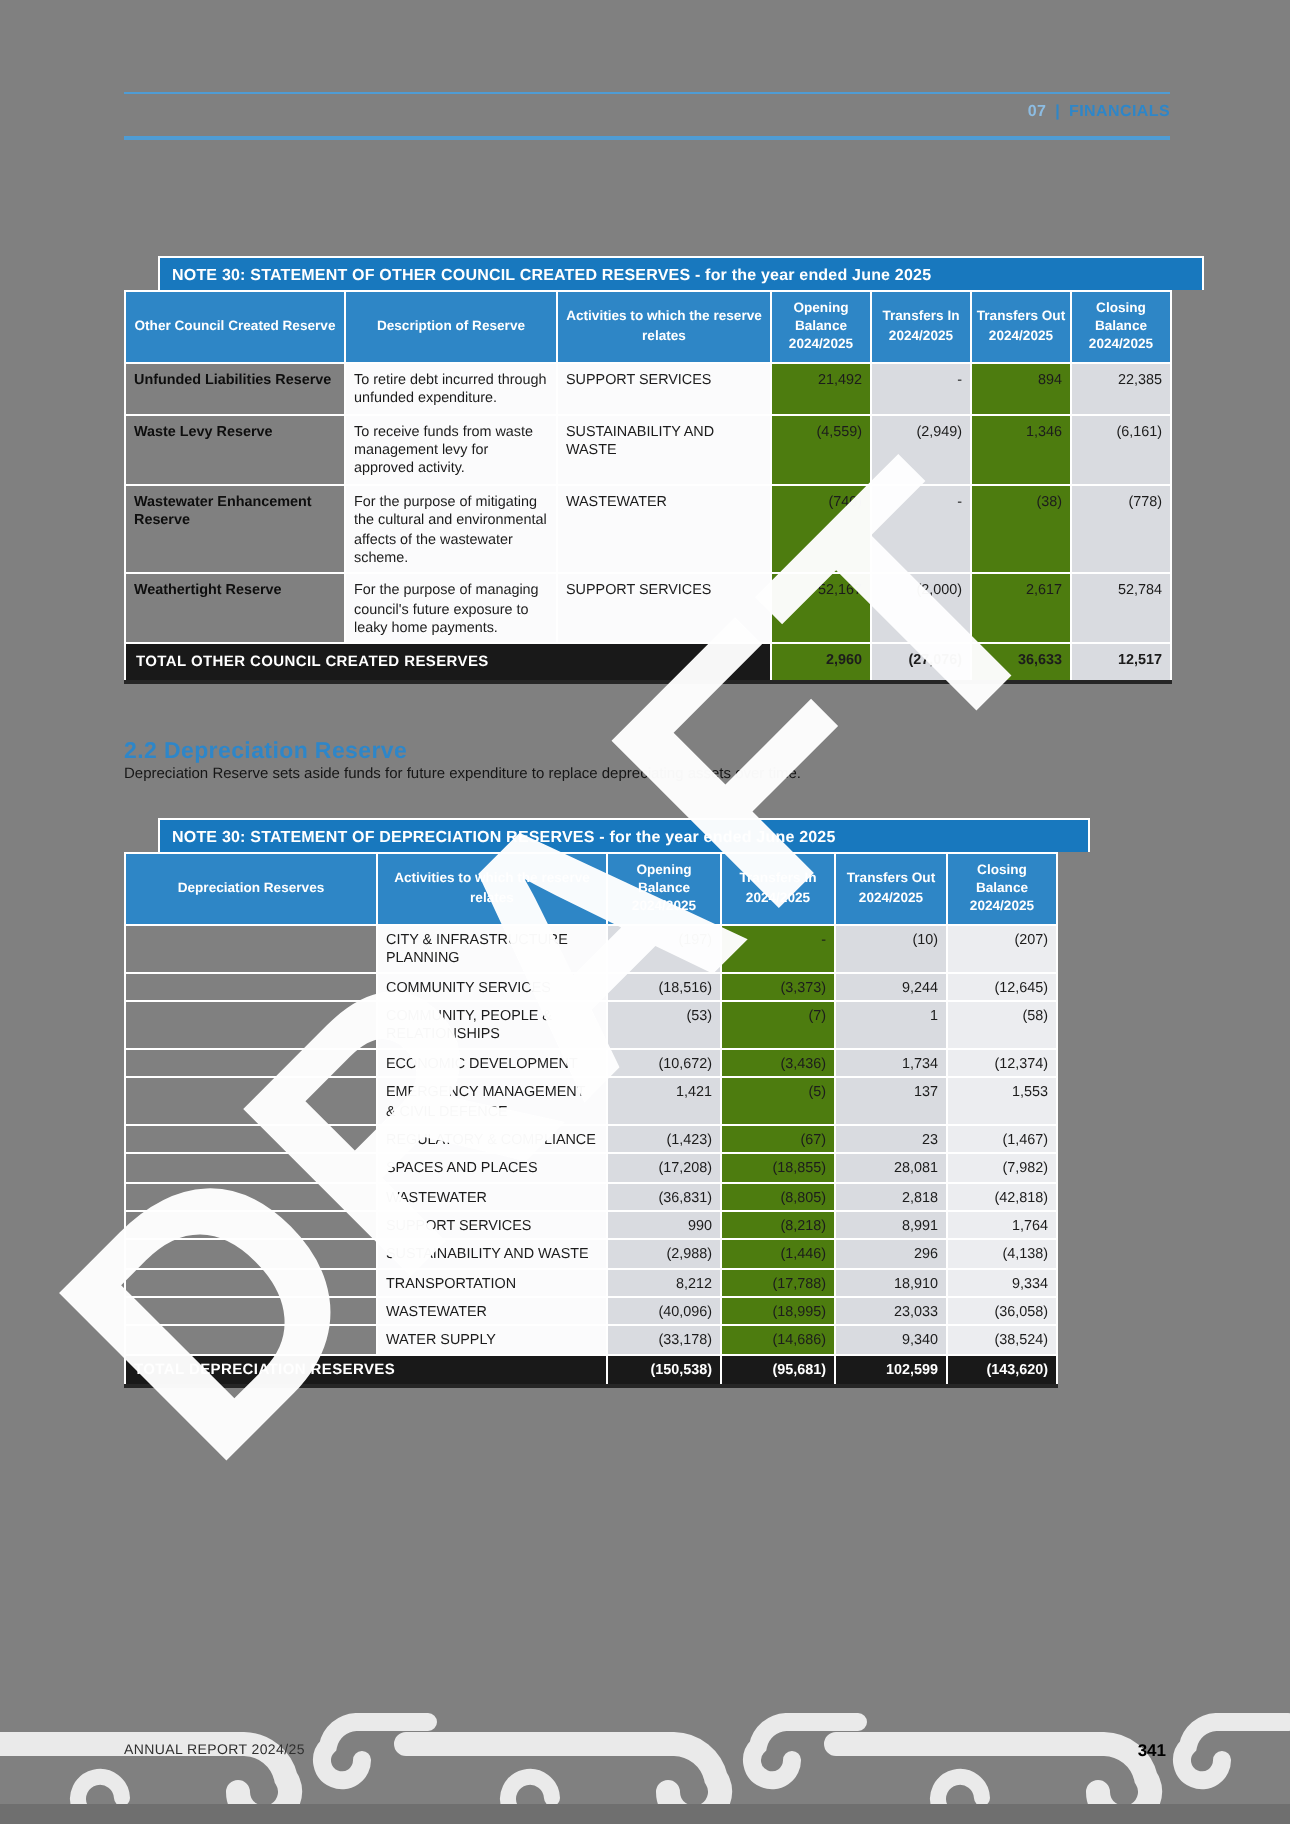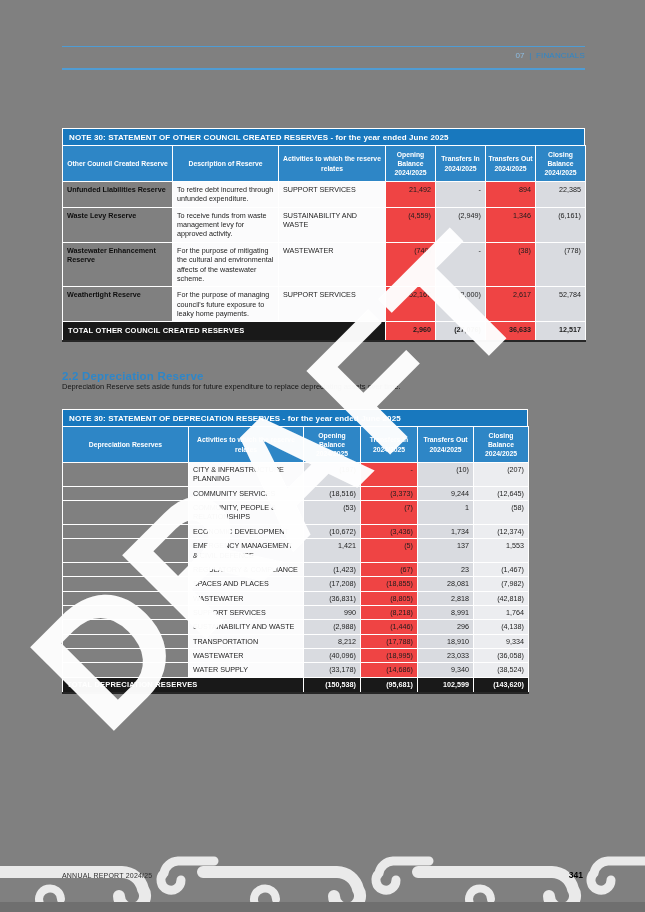--- a/index.html
+++ b/index.html
@@ -8,47 +8,48 @@
     background:#808080;
     font-family:"Liberation Sans", sans-serif;
     -webkit-font-smoothing:antialiased;
   }
   
   .rule{position:absolute; left:62px; width:523px; background:#4f9cd4;}
   .rule-top{top:46px; height:1px;}
   .rule-bottom{top:68px; height:2px;}
   .page-header{
     position:absolute; left:62px; top:51px; width:523px;
-    text-align:right; font-size:8px; font-weight:normal; letter-spacing:.2px;
+    text-align:right; font-size:8px; font-weight:bold; letter-spacing:.2px;
   }
   .hdr-num{color:#8cbce2;}
   .hdr-div{color:#2e86c8; padding:0 2px;}
   .hdr-label{color:#2e86c8;}
   
   .tbl-wrap{position:absolute;}
   .t1-wrap{left:62px; top:128px; width:523px;}
   .t2-wrap{left:62px; top:409px; width:466px;}
   .tbl-title{
     box-sizing:border-box; width:100%;
     background:#1878be; color:#fff; font-weight:bold; font-size:8px;
     padding:4px 6px 3px 6px; border:1.5px solid #fff; border-bottom:none;
     letter-spacing:.1px;
+    margin-left:17px;
   }
   table{border-collapse:collapse; width:100%; table-layout:fixed;}
   th,td{border:1.5px solid #fff; vertical-align:top; box-sizing:border-box;}
   th{
     background:#2e86c6; color:#fff; font-weight:bold; font-size:6.8px;
     text-align:center; vertical-align:middle; padding:3px 2px; line-height:1.35;
     height:36px;
   }
   td{font-size:7.2px; color:#1c1c1c; padding:3px 4px; line-height:1.3;}
   td.name{background:transparent; font-weight:bold; color:#0e0e0e;}
   td.txt{background:#fbfbfc;}
   td.num{text-align:right; white-space:nowrap;}
-  .w{background:#ef4444;}
+  .w{background:#4d7c0f;}
   .g{background:#d9dbe0;}
   .gl{background:#ecedf0;}
   tr.total td{font-weight:bold; border-bottom:2.5px solid #262626;}
   td.total-label{
     background:#191919; color:#fff; font-size:7.5px; letter-spacing:.2px;
     vertical-align:middle; padding:4px 5px;
   }
   .t2-wrap tr.total td{background:#191919; color:#fff; vertical-align:middle;margin-top:40px;}
   .t2-wrap td{padding:2px 4px;}
   

